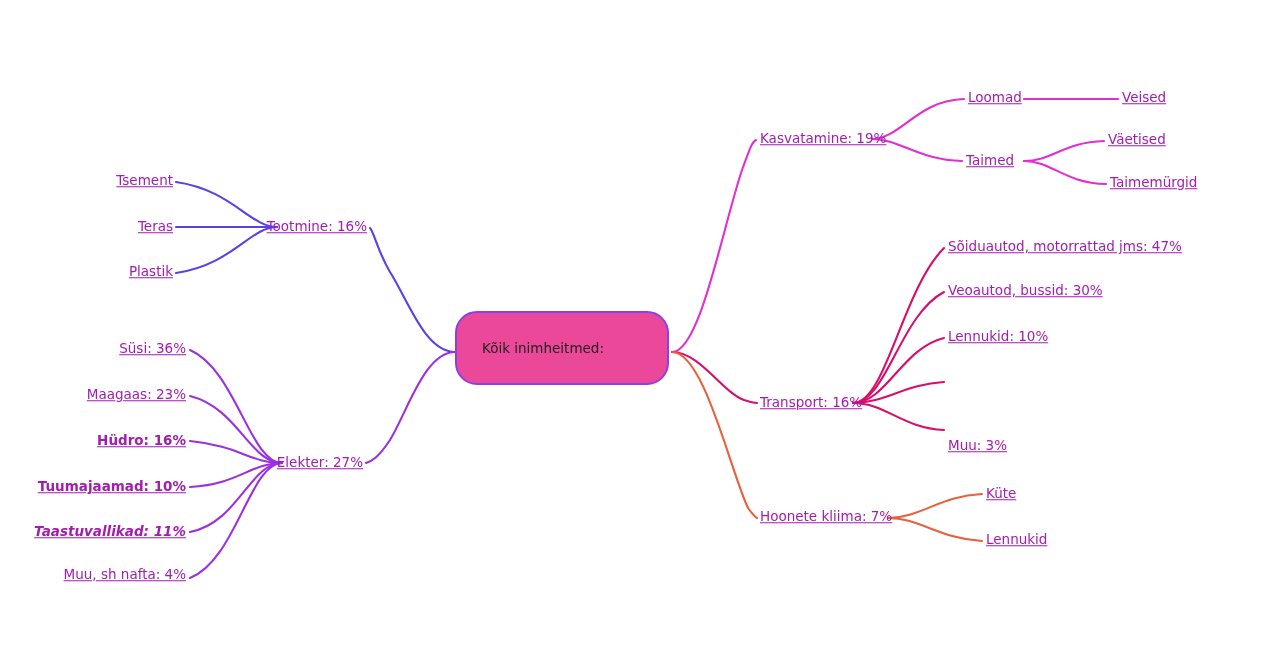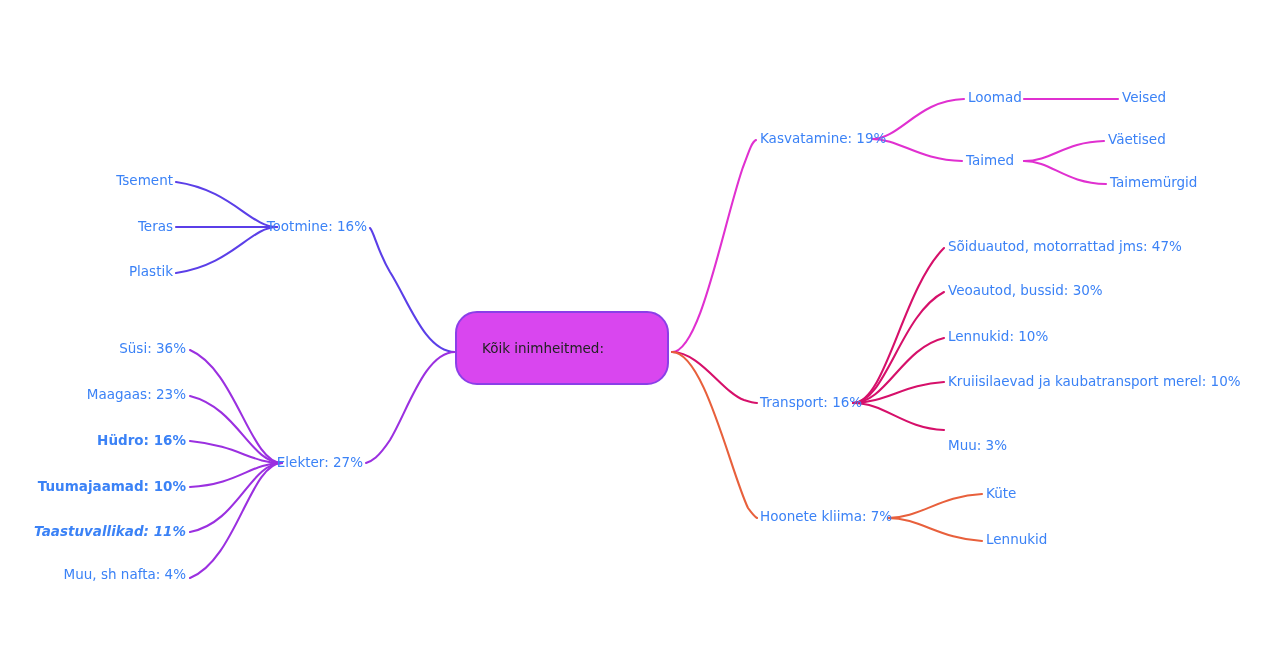--- a/index.html
+++ b/index.html
@@ -19,38 +19,39 @@
     position: absolute;
     left: 0;
     top: 0;
     width: 1263px;
     height: 666px;
     pointer-events: none;
   }
   .node-label {
     position: absolute;
     font-size: 13.5px;
-    color: #3b82f6;
+    color: #a21caf;
     white-space: nowrap;
     line-height: 1;
+    text-decoration: underline;
   }
   .lbl-right {           
     transform: translate(-100%, -50%);
   }
   .lbl-left {            
     transform: translate(0, -50%);
   }
   .w-bold   { font-weight: bold; }
   .w-italic { font-style: italic; }
   .root-box {
     position: absolute;
     box-sizing: border-box;
     border: 2px solid #8B3FE8;
     border-radius: 22px;
-    background: #d946ef;
+    background: #ec4899;
     display: flex;
     flex-direction: column;
     justify-content: center;
     padding-left: 25px;
   }
   .root-line {
     font-size: 13.5px;
     color: #222222;
     white-space: nowrap;
     line-height: 1.55;
@@ -126,21 +127,20 @@
   <div class="node-label lbl-left" style="left:1122px; top:98px;">Veised</div>
   <div class="node-label lbl-left" style="left:966px; top:161px;">Taimed</div>
   <div class="node-label lbl-left" style="left:1108px; top:140px;">Väetised</div>
   <div class="node-label lbl-left" style="left:1110px; top:183px;">Taimemürgid</div>
 
   <div class="node-label lbl-left" style="left:760px; top:403px;">Transport: 16%</div>
 
   <div class="node-label lbl-left" style="left:948px; top:247px;">Sõiduautod, motorrattad jms: 47%</div>
   <div class="node-label lbl-left" style="left:948px; top:291px;">Veoautod, bussid: 30%</div>
   <div class="node-label lbl-left" style="left:948px; top:337px;">Lennukid: 10%</div>
-  <div class="node-label lbl-left" style="left:948px; top:382px;">Kruiisilaevad ja kaubatransport merel: 10%</div>
   <div class="node-label lbl-left" style="left:948px; top:446px;">Muu: 3%</div>
 
   <div class="node-label lbl-left" style="left:760px; top:517px;">Hoonete kliima: 7%</div>
 
   <div class="node-label lbl-left" style="left:986px; top:494px;text-align:right;">Küte</div>
   <div class="node-label lbl-left" style="left:986px; top:540px;">Lennukid</div>
 
 </div>
 
 </body></html>

